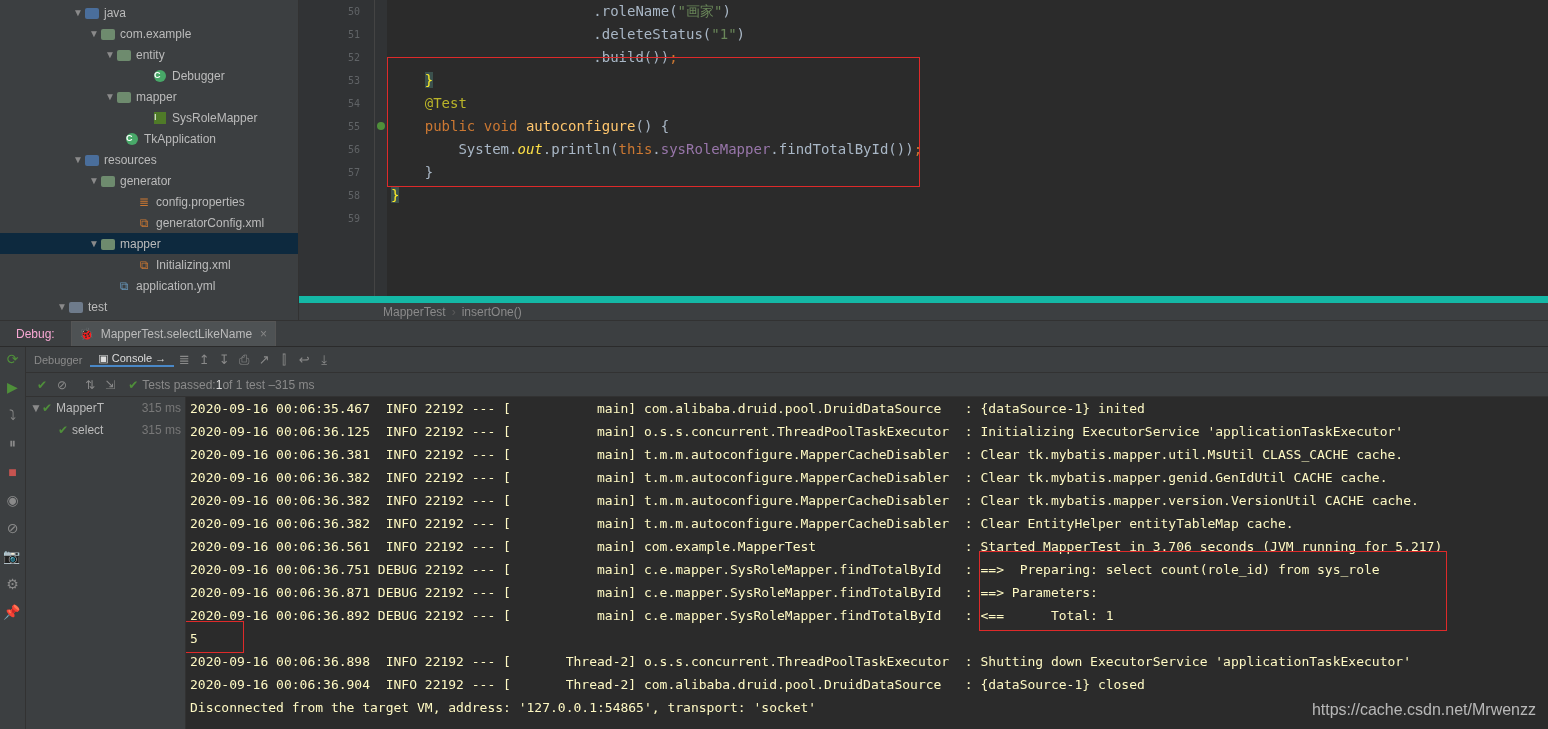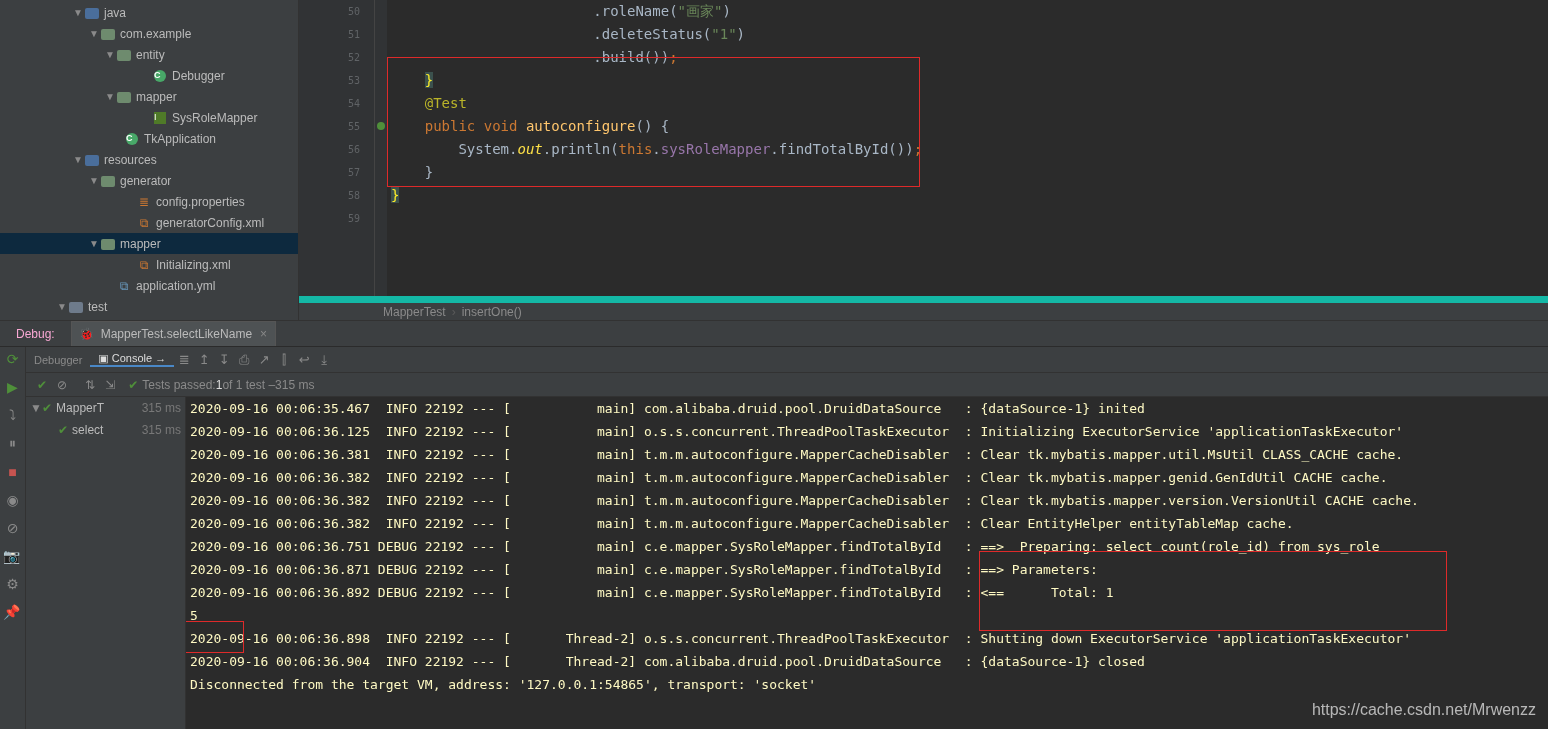--- a/index.html
+++ b/index.html
@@ -302,20 +302,21 @@
             </div>
           <div class="console" id="console">
             <div class="redbox" style="left:793px;top:154px;width:468px;height:80px"></div>
             <div class="redbox" style="left:-4px;top:224px;width:62px;height:32px"></div>
           <div class="cl">2020-09-16 00:06:35.467  INFO 22192 --- [           main] com.alibaba.druid.pool.DruidDataSource   : {dataSource-1} inited</div>
               <div class="cl">2020-09-16 00:06:36.125  INFO 22192 --- [           main] o.s.s.concurrent.ThreadPoolTaskExecutor  : Initializing ExecutorService 'applicationTaskExecutor'</div>
               <div class="cl">2020-09-16 00:06:36.381  INFO 22192 --- [           main] t.m.m.autoconfigure.MapperCacheDisabler  : Clear tk.mybatis.mapper.util.MsUtil CLASS_CACHE cache.</div>
               <div class="cl">2020-09-16 00:06:36.382  INFO 22192 --- [           main] t.m.m.autoconfigure.MapperCacheDisabler  : Clear tk.mybatis.mapper.genid.GenIdUtil CACHE cache.</div>
               <div class="cl">2020-09-16 00:06:36.382  INFO 22192 --- [           main] t.m.m.autoconfigure.MapperCacheDisabler  : Clear tk.mybatis.mapper.version.VersionUtil CACHE cache.</div>
               <div class="cl">2020-09-16 00:06:36.382  INFO 22192 --- [           main] t.m.m.autoconfigure.MapperCacheDisabler  : Clear EntityHelper entityTableMap cache.</div>
+              <div class="cl">2020-09-16 00:06:36.561  INFO 22192 --- [           main] com.example.MapperTest                   : Started MapperTest in 3.706 seconds (JVM running for 5.217)</div>
               <div class="cl">2020-09-16 00:06:36.751 DEBUG 22192 --- [           main] c.e.mapper.SysRoleMapper.findTotalById   : ==&gt;  Preparing: select count(role_id) from sys_role </div>
               <div class="cl">2020-09-16 00:06:36.871 DEBUG 22192 --- [           main] c.e.mapper.SysRoleMapper.findTotalById   : ==&gt; Parameters: </div>
               <div class="cl">2020-09-16 00:06:36.892 DEBUG 22192 --- [           main] c.e.mapper.SysRoleMapper.findTotalById   : &lt;==      Total: 1</div>
               <div class="cl">5</div>
               <div class="cl">2020-09-16 00:06:36.898  INFO 22192 --- [       Thread-2] o.s.s.concurrent.ThreadPoolTaskExecutor  : Shutting down ExecutorService 'applicationTaskExecutor'</div>
               <div class="cl">2020-09-16 00:06:36.904  INFO 22192 --- [       Thread-2] com.alibaba.druid.pool.DruidDataSource   : {dataSource-1} closed</div>
               <div class="cl">Disconnected from the target VM, address: '127.0.0.1:54865', transport: 'socket'</div>
             </div>
         </div>
       </div>

